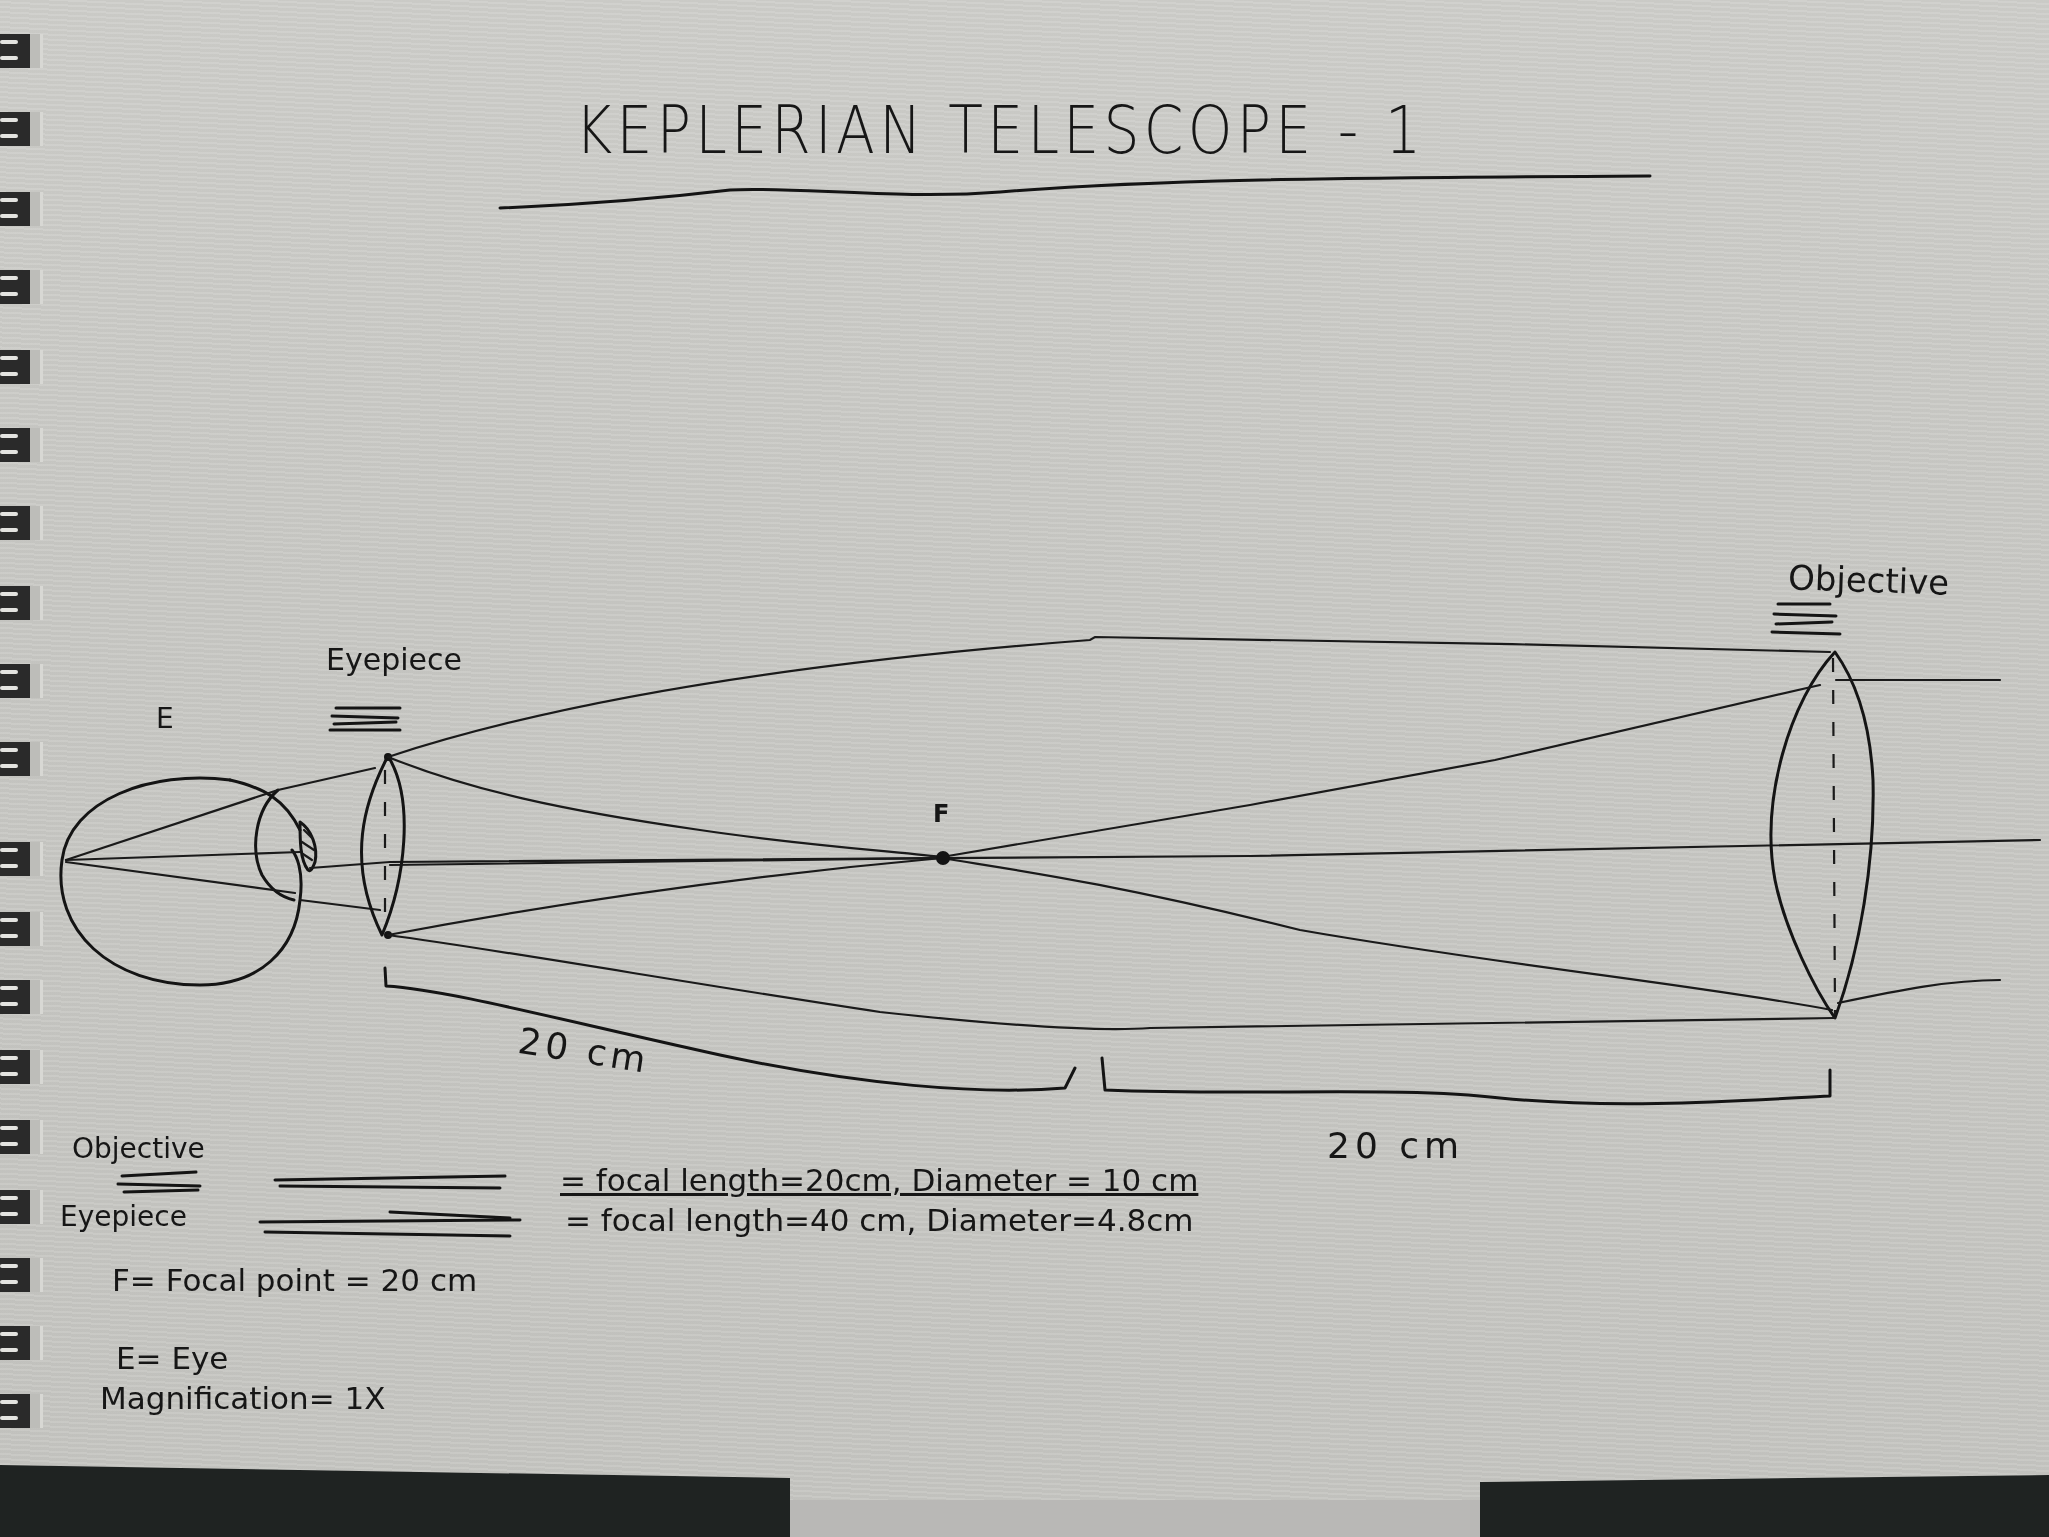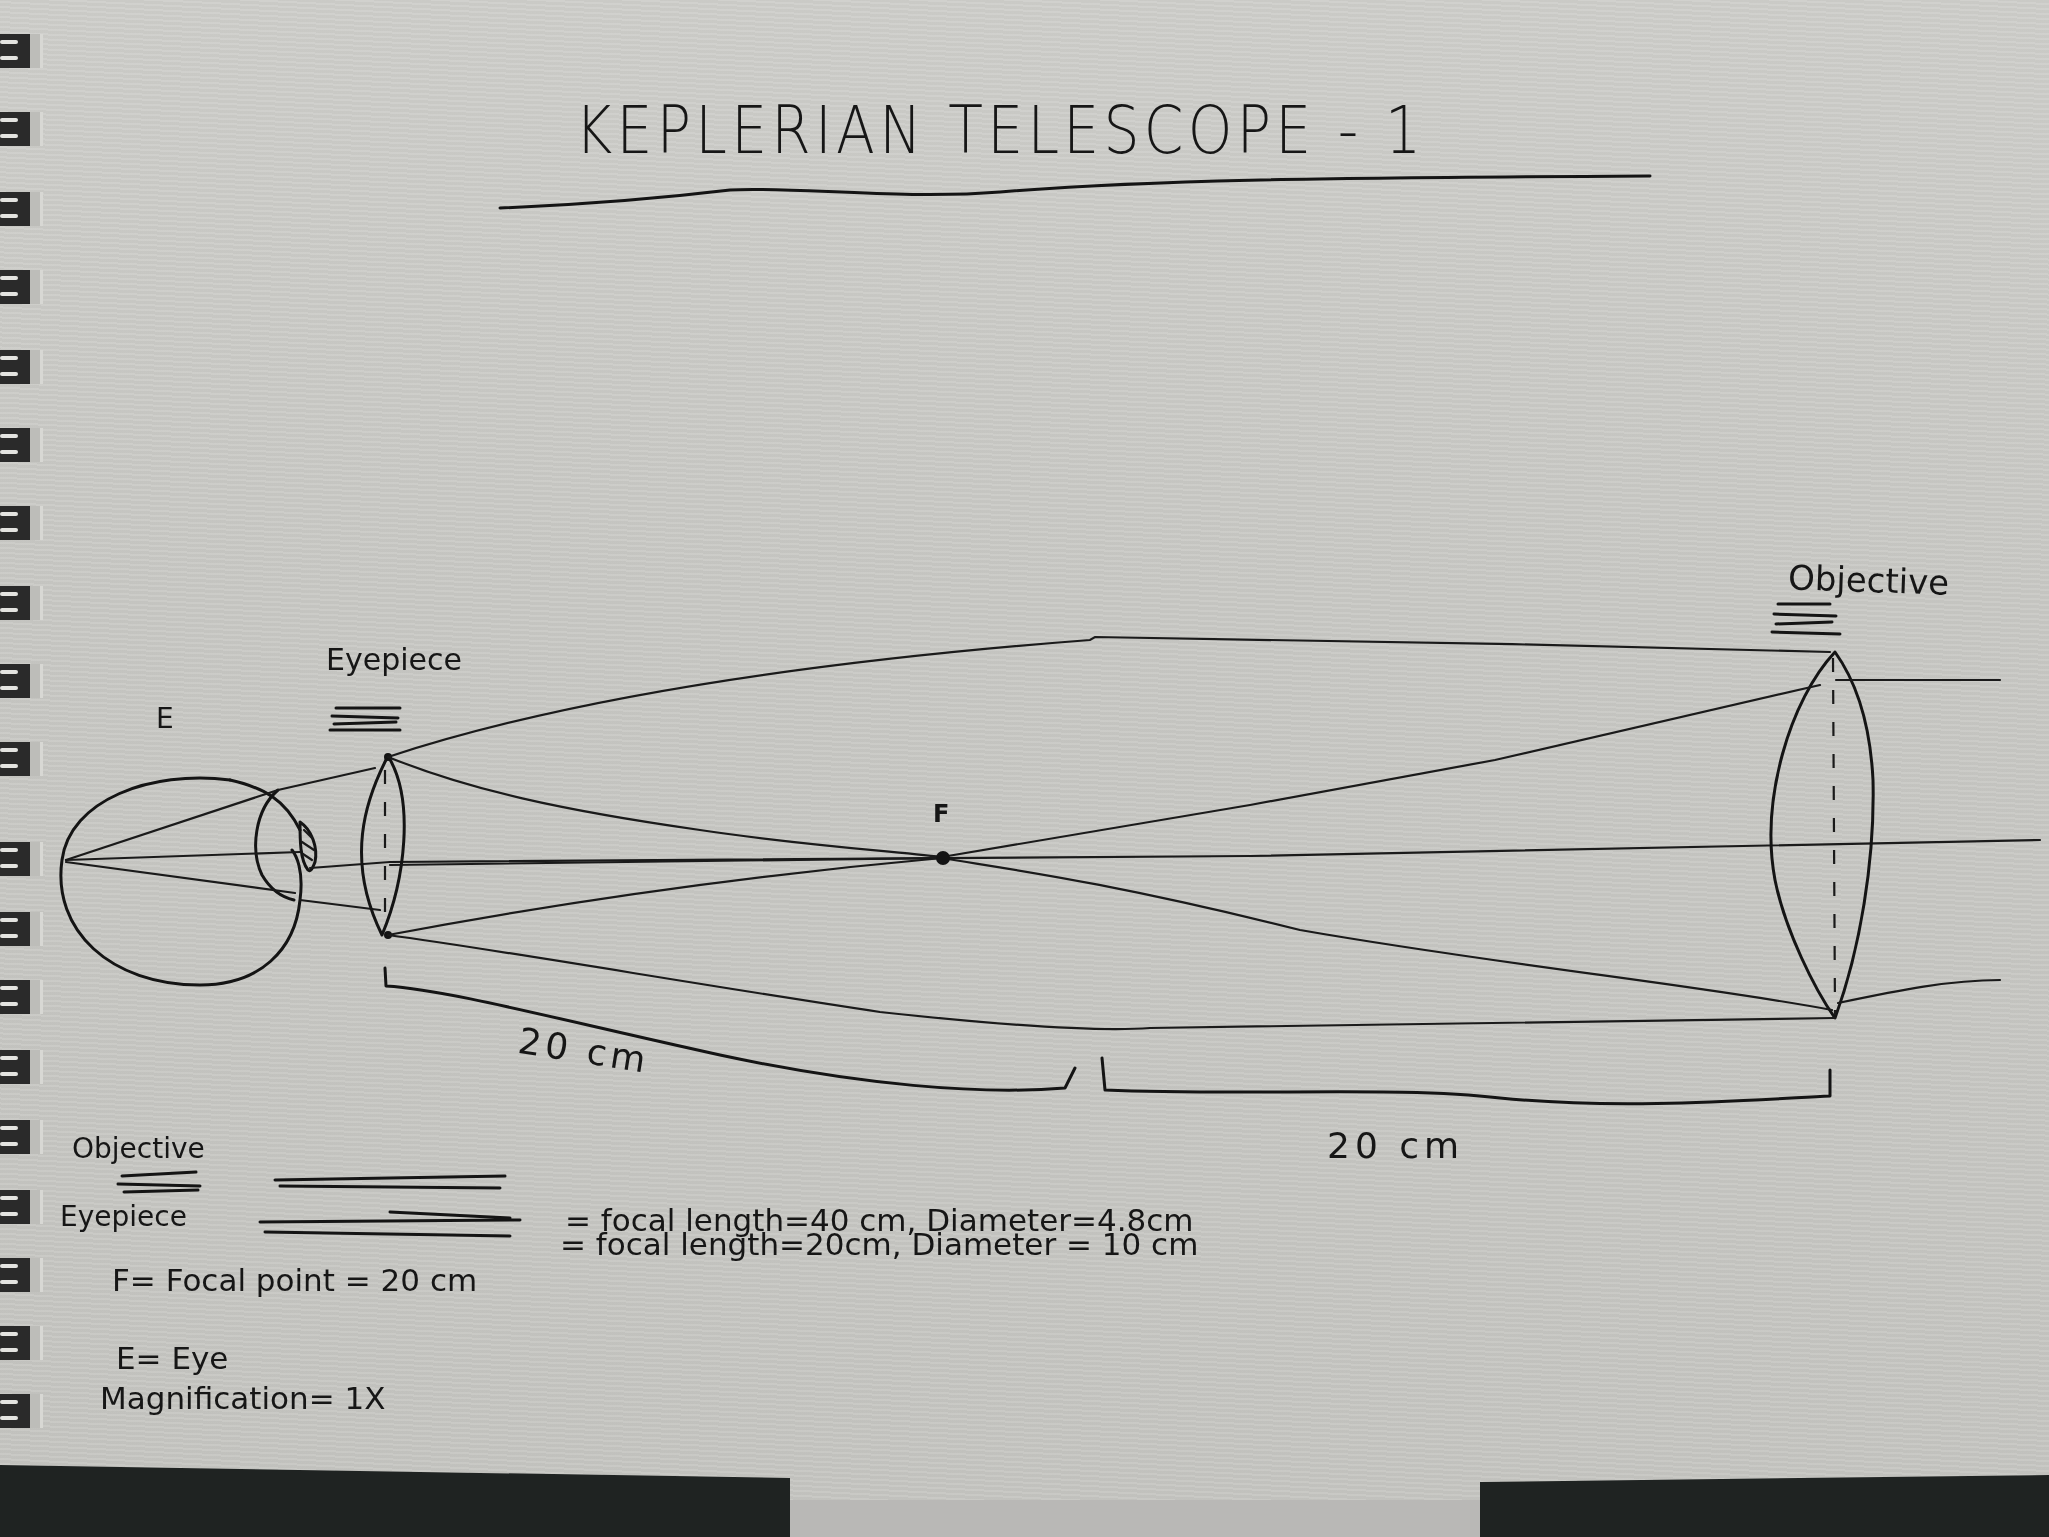--- a/index.html
+++ b/index.html
@@ -145,21 +145,21 @@
 <div class="hand lbl-e">E</div>
 <div class="hand lbl-f">F</div>
 <div class="hand dim1">20 cm</div>
 <div class="hand dim2">20 cm</div>
 
 <div class="hand leg" style="left:72px; top:1132px; font-size:28px;">Objective</div>
 <div class="hand leg struck" style="left:276px; top:1164px; font-size:34px; color:transparent;">Convex lens 1</div>
 <div class="hand leg" style="left:222px; top:1162px;">
   <span style="display:inline-block; width:0;"></span><span style="margin-left:0;"></span>
 </div>
-<div class="hand leg" style="left:560px; top:1226px;">= focal length=20cm, Diameter = 10 cm</div>
+<div class="hand leg" style="left:560px; top:1162px;text-decoration:underline;">= focal length=20cm, Diameter = 10 cm</div>
 
 <div class="hand leg" style="left:60px; top:1200px; font-size:28px;">Eyepiece</div>
 <div class="hand leg struck" style="left:262px; top:1206px; font-size:24px; color:transparent;">Convex lens 2</div>
 <div class="hand leg" style="left:565px; top:1202px;">= focal length=40 cm, Diameter=4.8cm</div>
 
 <div class="hand leg" style="left:112px; top:1262px;text-align:right;">F= Focal point = 20 cm</div>
 <div class="hand leg" style="left:116px; top:1328px;margin-top:12px;">E= Eye</div>
 <div class="hand leg" style="left:100px; top:1380px;">Magnification= 1X</div>
 
 </body></html>

